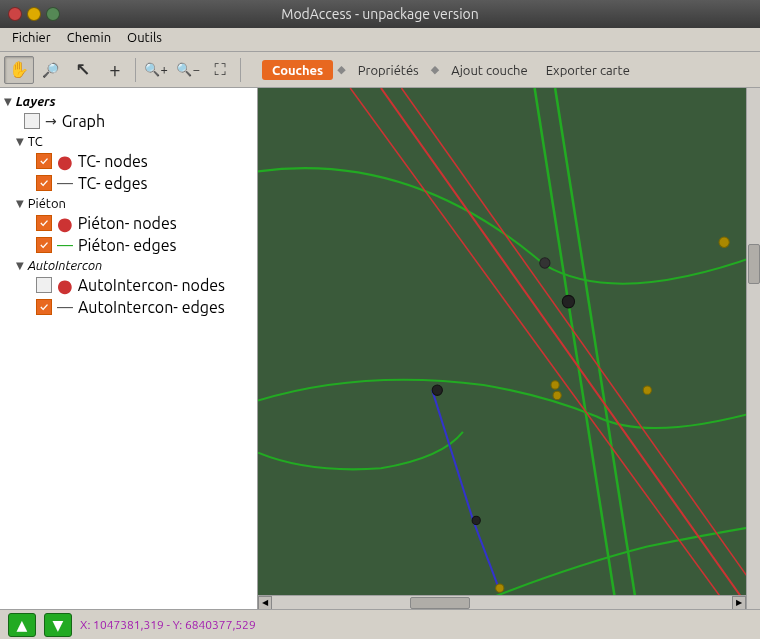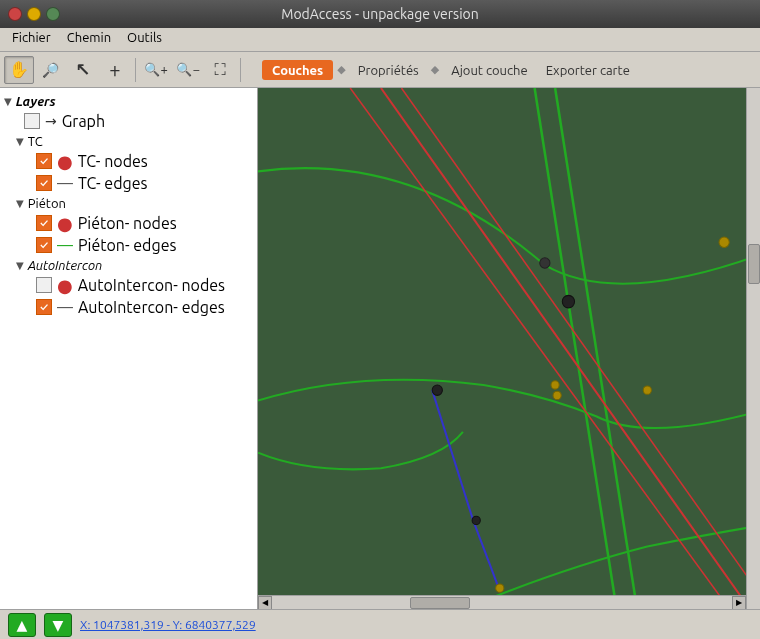--- a/index.html
+++ b/index.html
@@ -250,22 +250,21 @@
       display: flex;
       align-items: center;
       justify-content: center;
       cursor: pointer;
       color: white;
       font-size: 14px;
       font-weight: bold;
     }
     .status-coords {
       font-size: 12px;
-      color: #1d4ed8;
-      text-decoration: underline;
+      color: #a21caf;
     }
 
     
     .map-svg {
       width: 100%;
       height: 100%;
     }
   </style>
 </head>
 <body>

